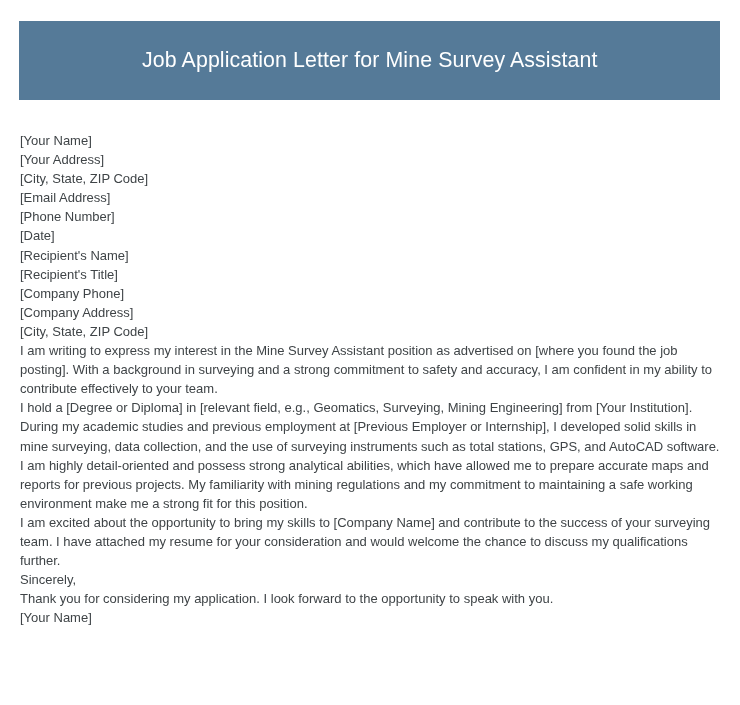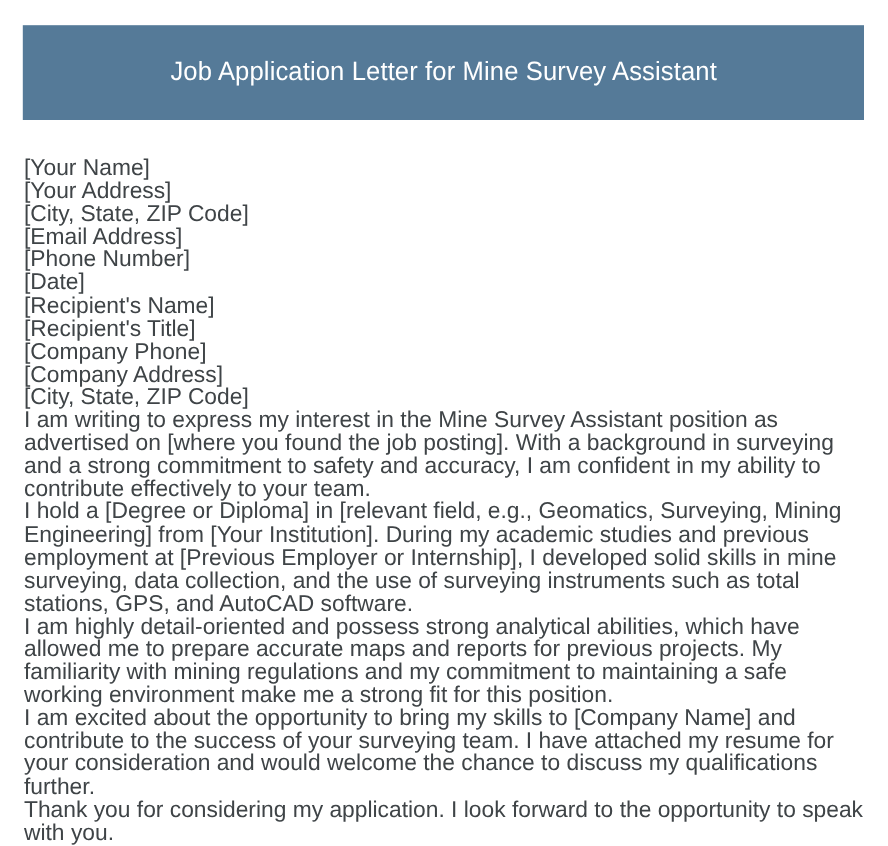--- a/index.html
+++ b/index.html
@@ -45,21 +45,21 @@
   }
   .letter-body {
     position: absolute;
     left: 20px;
     top: 131px;
     width: 702px;
   }
   .letter-line {
     color: #3f4447;
     font-family: "Liberation Sans", sans-serif;
-    font-size: 19px;
+    font-size: 13px;
     font-weight: 400;
     line-height: 19.1px;
     text-align: left;
     margin: 0;
     padding: 0;
     white-space: normal;
     word-wrap: break-word;
   }
 </style>
 </head>
@@ -80,18 +80,18 @@
       <p class="letter-line">[Date]</p>
       <p class="letter-line">[Recipient's Name]</p>
       <p class="letter-line">[Recipient's Title]</p>
       <p class="letter-line">[Company Phone]</p>
       <p class="letter-line">[Company Address]</p>
       <p class="letter-line">[City, State, ZIP Code]</p>
       <p class="letter-line">I am writing to express my interest in the Mine Survey Assistant position as advertised on [where you found the job posting]. With a background in surveying and a strong commitment to safety and accuracy, I am confident in my ability to contribute effectively to your team.</p>
       <p class="letter-line">I hold a [Degree or Diploma] in [relevant field, e.g., Geomatics, Surveying, Mining Engineering] from [Your Institution]. During my academic studies and previous employment at [Previous Employer or Internship], I developed solid skills in mine surveying, data collection, and the use of surveying instruments such as total stations, GPS, and AutoCAD software.</p>
       <p class="letter-line">I am highly detail-oriented and possess strong analytical abilities, which have allowed me to prepare accurate maps and reports for previous projects. My familiarity with mining regulations and my commitment to maintaining a safe working environment make me a strong fit for this position.</p>
       <p class="letter-line">I am excited about the opportunity to bring my skills to [Company Name] and contribute to the success of your surveying team. I have attached my resume for your consideration and would welcome the chance to discuss my qualifications further.</p>
+      <p class="letter-line">Sincerely,</p>
       <p class="letter-line">Thank you for considering my application. I look forward to the opportunity to speak with you.</p>
-      <p class="letter-line">Sincerely,</p>
       <p class="letter-line">[Your Name]</p>
     </div>
 
 </div>
 
 </body></html>

